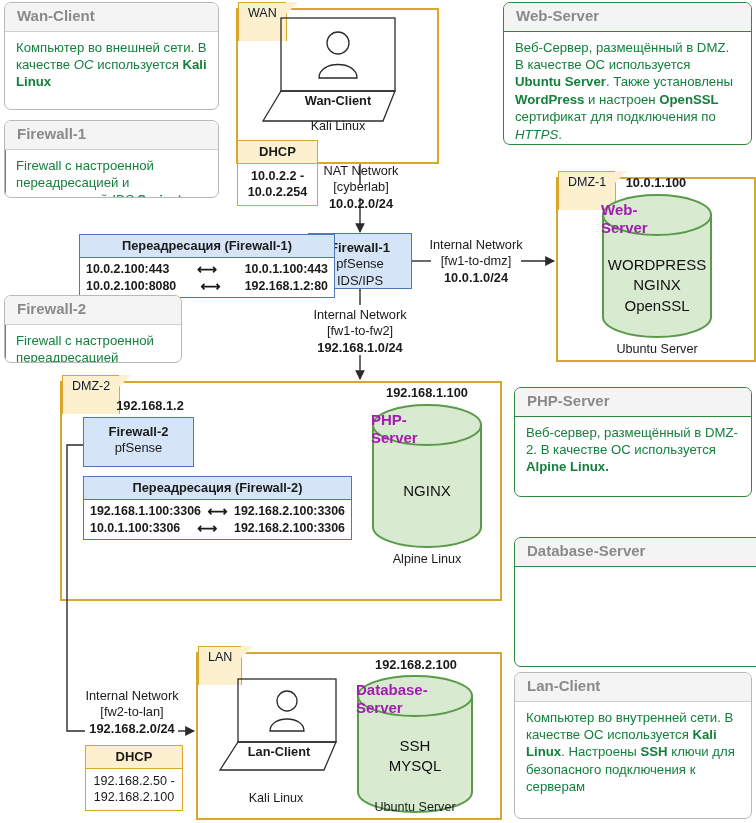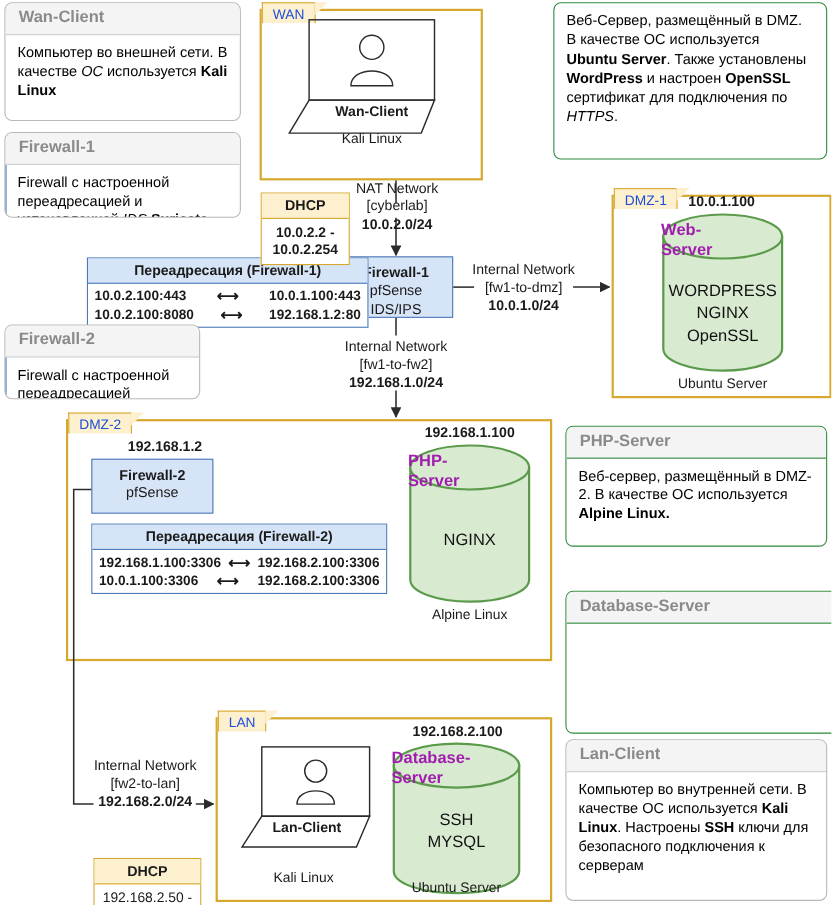--- a/index.html
+++ b/index.html
@@ -33,42 +33,42 @@
     color: #8a8a8a;
     font-size: 15px;
     font-weight: bold;
     padding: 5px 10px 6px 12px;
     line-height: 1.1;
   }
   .card .card-bd {
     padding: 7px 11px 8px 11px;
     font-size: 13.2px;
     line-height: 1.32;
-    color: #000000;
+    color: #15803d;
   }
   .card.accent-blue { border-color: #b8b8b8; }
   .card.accent-blue .card-bd { border-left: 2px solid #4a86c8; margin-left: -1px; padding-left: 10px; }
   .card.accent-green { border-color: #2e8b3d; }
   .card.accent-green .card-hd { border-bottom-color: #2e8b3d; }
   .b { font-weight: bold; }
   .i { font-style: italic; }
 
   
   .zone {
     border: 2px solid #d6a82e;
     background: transparent;
   }
   .zone-tab {
     position: absolute;
     background: #fdf0cf;
     border: 1px solid #d6a82e;
     border-bottom: none;
     font-size: 12.5px;
-    color: #1d4ed8;
-    padding: 4px 9px 0 9px;
+    color: #0f172a;
+    padding: 4px 9px 20px 9px;
     line-height: 1.1;
     white-space: nowrap;
   }
   .zone-tab .fold {
     position: absolute;
     right: -12px;
     top: -1px;
     width: 0; height: 0;
     border-top: 12px solid #fdf0cf;
     border-right: 12px solid transparent;
@@ -116,21 +116,20 @@
     white-space: nowrap;
   }
   .tbl .c-l { flex: 0 0 auto; text-align: right; }
   .tbl .c-a { flex: 1 1 auto; text-align: center; font-size: 14px; }
   .tbl .c-r { flex: 0 0 auto; text-align: left; }
 
   .dhcp {
     border: 1px solid #d6a82e;
     background: #ffffff;
     text-align: center;
-    margin-top: 35px;
   }
   .dhcp .dhcp-hd {
     background: #fdf0cf;
     border-bottom: 1px solid #d6a82e;
     font-size: 13px;
     font-weight: bold;
     padding: 3px 0 4px 0;
   }
   .dhcp .dhcp-bd {
     font-size: 12.6px;
@@ -409,20 +408,21 @@
     <div class="card-hd">Firewall-1</div>
     <div class="card-bd"><span>Firewall с настроенной переадресацией и установленной </span><span class="i">IDS</span><span> </span><span class="b">Suricata</span></div>
   </div>
 
   <div class="abs card accent-blue" style="left:4px; top:295px; width:178px; height:68px;">
     <div class="card-hd">Firewall-2</div>
     <div class="card-bd"><span>Firewall с настроенной переадресацией</span></div>
   </div>
 
   <div class="abs card accent-green" style="left:503px; top:2px; width:249px; height:143px;">
+    <div class="card-hd">Web-Server</div>
     <div class="card-bd"><span>Веб-Сервер, размещённый в DMZ. В качестве ОС используется </span><span class="b">Ubuntu Server</span><span>. Также установлены </span><span class="b">WordPress</span><span> и настроен </span><span class="b">OpenSSL</span><span> сертификат для подключения по </span><span class="i">HTTPS</span><span>.</span></div>
   </div>
 
   <div class="abs card accent-green" style="left:514px; top:363px; width:238px; height:110px;margin-top:24px;">
     <div class="card-hd">PHP-Server</div>
     <div class="card-bd"><span>Веб-сервер, размещённый в DMZ-2. В качестве ОС используется </span><span class="b">Alpine Linux.</span></div>
   </div>
 
   <div class="abs card accent-green" style="left:514px; top:537px; width:262px; height:130px;">
     <div class="card-hd">Database-Server</div>

